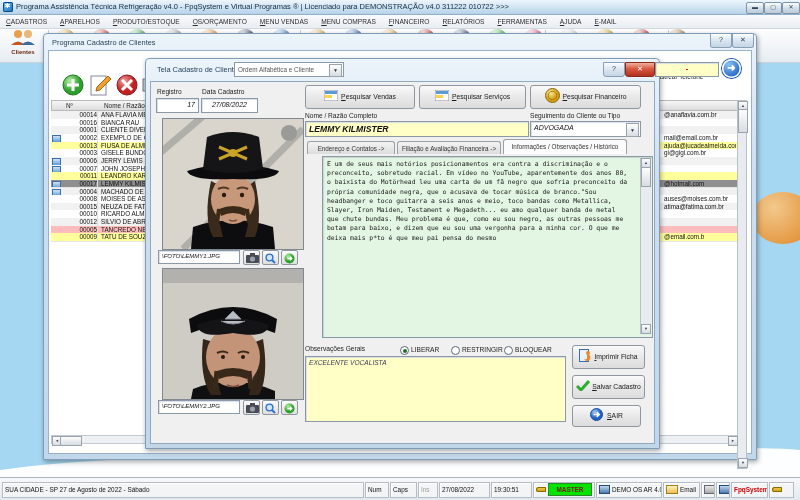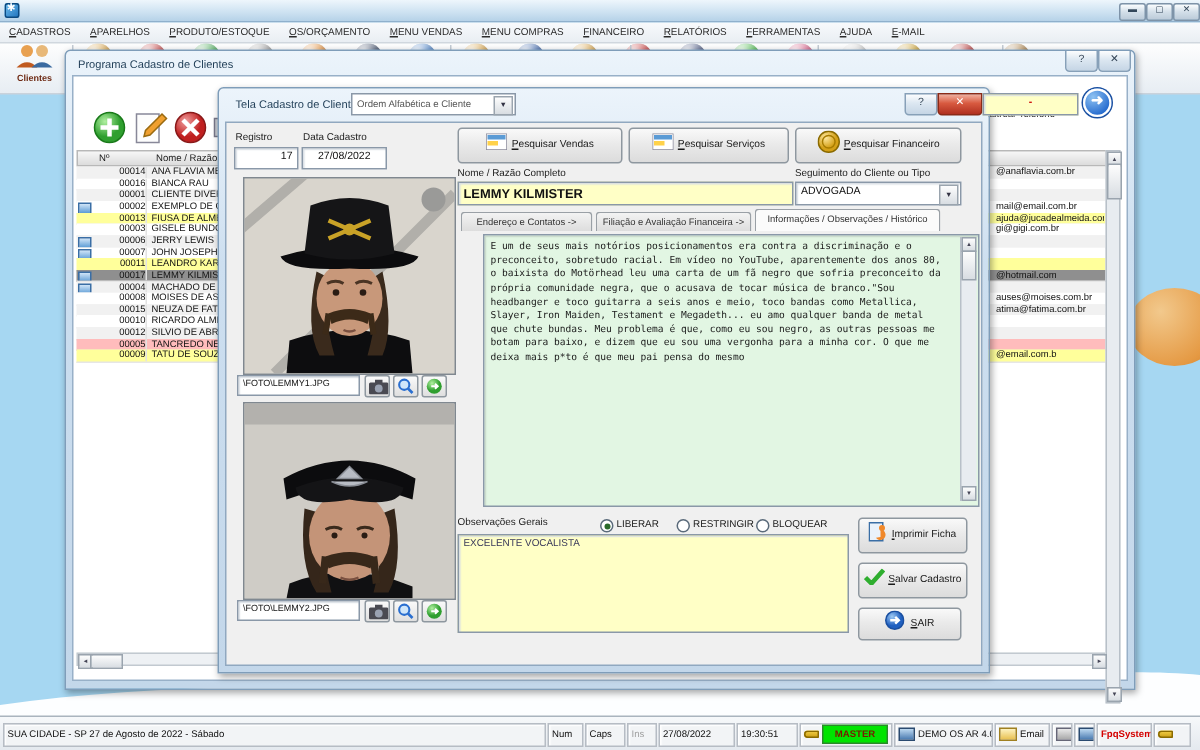--- a/index.html
+++ b/index.html
@@ -60,21 +60,21 @@
   .sbtn{position:absolute;left:0;width:8px;height:8px;background:linear-gradient(#fdfdfd,#d8dde2);
         border:1px solid #9aa4ae;font-size:4px;text-align:center;line-height:7px;color:#445;}
   .hscroll{position:absolute;left:2px;top:384px;width:686px;height:9px;background:#eef1f4;
            border:1px solid #c2c9d0;box-sizing:border-box;}
   
   #dialog{left:145px;top:58px;width:513px;height:389px;z-index:20;}
   #dlg-content{position:absolute;left:4px;top:22px;width:503px;height:361px;background:#f0f0f0;
                border:1px solid #90a8c0;}
   .lab{position:absolute;font-size:6.6px;color:#222;white-space:nowrap;}
   .field{position:absolute;background:#fff;border:1px solid #8a98a8;box-shadow:inset 1px 1px 1px #d8dee4;
-         font-size:7px;box-sizing:border-box;padding:2px 3px 0 3px;}
+         font-size:7px;box-sizing:border-box;padding:2px 3px 0 3px;font-style:italic;}
   .yellow{background:#ffffc6;}
   .btn{position:absolute;background:linear-gradient(#f9f9f9,#eaeaea 45%,#dcdcdc);border:1px solid #8e979f;
        border-radius:3px;font-size:6.8px;color:#1a1a1a;text-align:center;box-sizing:border-box;}
   .btn u{text-decoration:underline;}
   .tab{position:absolute;height:13px;background:linear-gradient(#f3f3f3,#dddddd);border:1px solid #9aa0a6;
        border-bottom:none;border-radius:3px 3px 0 0;font-size:6.3px;line-height:13px;text-align:center;
        color:#333;box-sizing:border-box;white-space:nowrap;overflow:hidden;}
   .tab.active{background:#fbfbfb;height:15px;z-index:2;}
   .greenbox{position:absolute;left:171px;top:74px;width:329px;height:180px;background:#e2f6e3;
             border:1px solid #8a98a8;box-shadow:inset 1px 1px 1px #c6d6c8;}
@@ -112,20 +112,21 @@
   .masterbox{background:#00e400;color:#7a1a00;font-weight:bold;padding:0 6px;border:1px solid #2a8a2a;
              height:11px;line-height:11px;}
 </style>
 </head>
 <body>
 
 <div id="screen">
 
   <div class="abs titlebar">
     <span class="appicon"></span>
+    <span class="txt">Programa Assistência Técnica Refrigeração v4.0 - FpqSystem e Virtual Programas ® | Licenciado para DEMONSTRAÇÃO v4.0 311222 010722 &gt;&gt;&gt;</span>
     <span class="winbtn" style="left:746px;">▬</span>
     <span class="winbtn" style="left:764px;">▢</span>
     <span class="winbtn" style="left:782px;">✕</span>
   </div>
 
   <div class="abs menubar" id="menubar">
       <span class="mi acc"><u>C</u>ADASTROS</span>
       <span class="mi acc"><u>A</u>PARELHOS</span>
       <span class="mi acc"><u>P</u>RODUTO/ESTOQUE</span>
       <span class="mi acc"><u>O</u>S/ORÇAMENTO</span>

